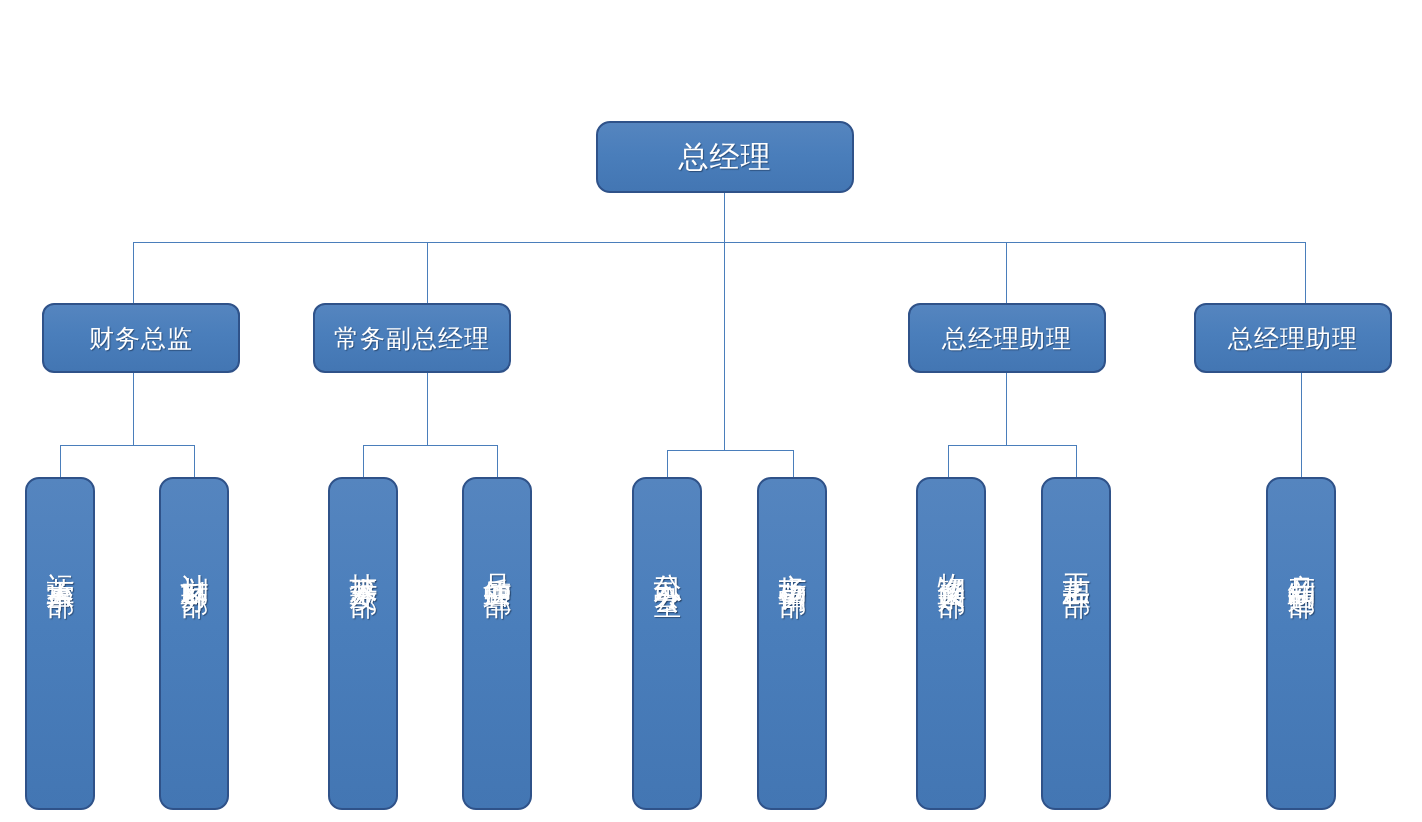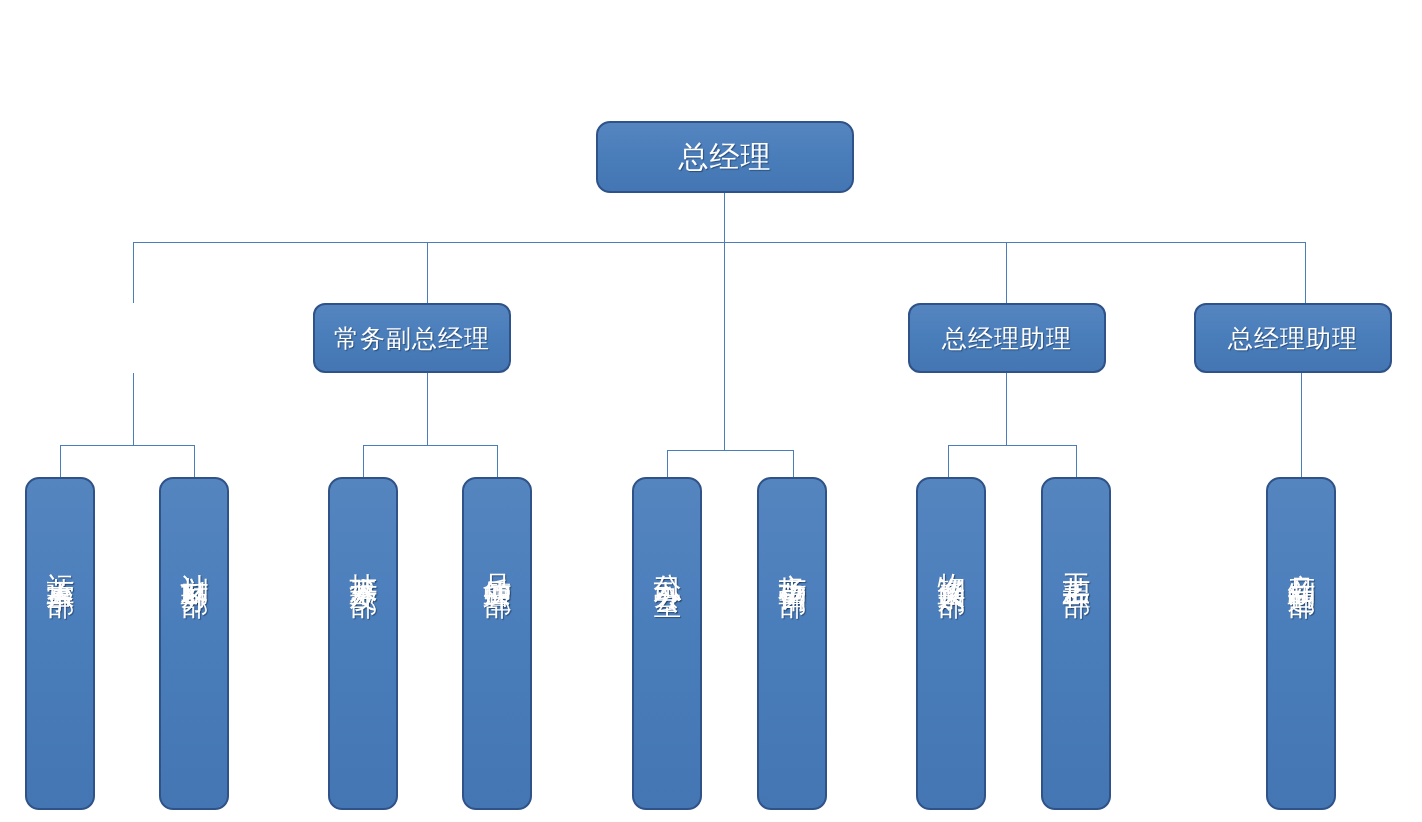--- a/index.html
+++ b/index.html
@@ -103,20 +103,23 @@
   <div class="line h" style="left:948px; top:445px; width:128px;"></div>
   <div class="line v" style="left:948px; top:445px; height:32px;"></div>
   <div class="line v" style="left:1076px; top:445px; height:32px;"></div>
 
   <div class="line v" style="left:1301px; top:373px; height:104px;"></div>
 
   <div class="node root" style="left:596px; top:85px; width:258px; height:72px;margin-top:36px;">
     <span>总经理</span>
   </div>
 
+  <div class="node level2" style="left:42px; top:303px; width:198px; height:70px;">
+    <span>财务总监</span>
+  </div>
   <div class="node level2" style="left:313px; top:303px; width:198px; height:70px;">
     <span>常务副总经理</span>
   </div>
   <div class="node level2" style="left:908px; top:303px; width:198px; height:70px;">
     <span>总经理助理</span>
   </div>
   <div class="node level2" style="left:1194px; top:303px; width:198px; height:70px;">
     <span>总经理助理</span>
   </div>
 

